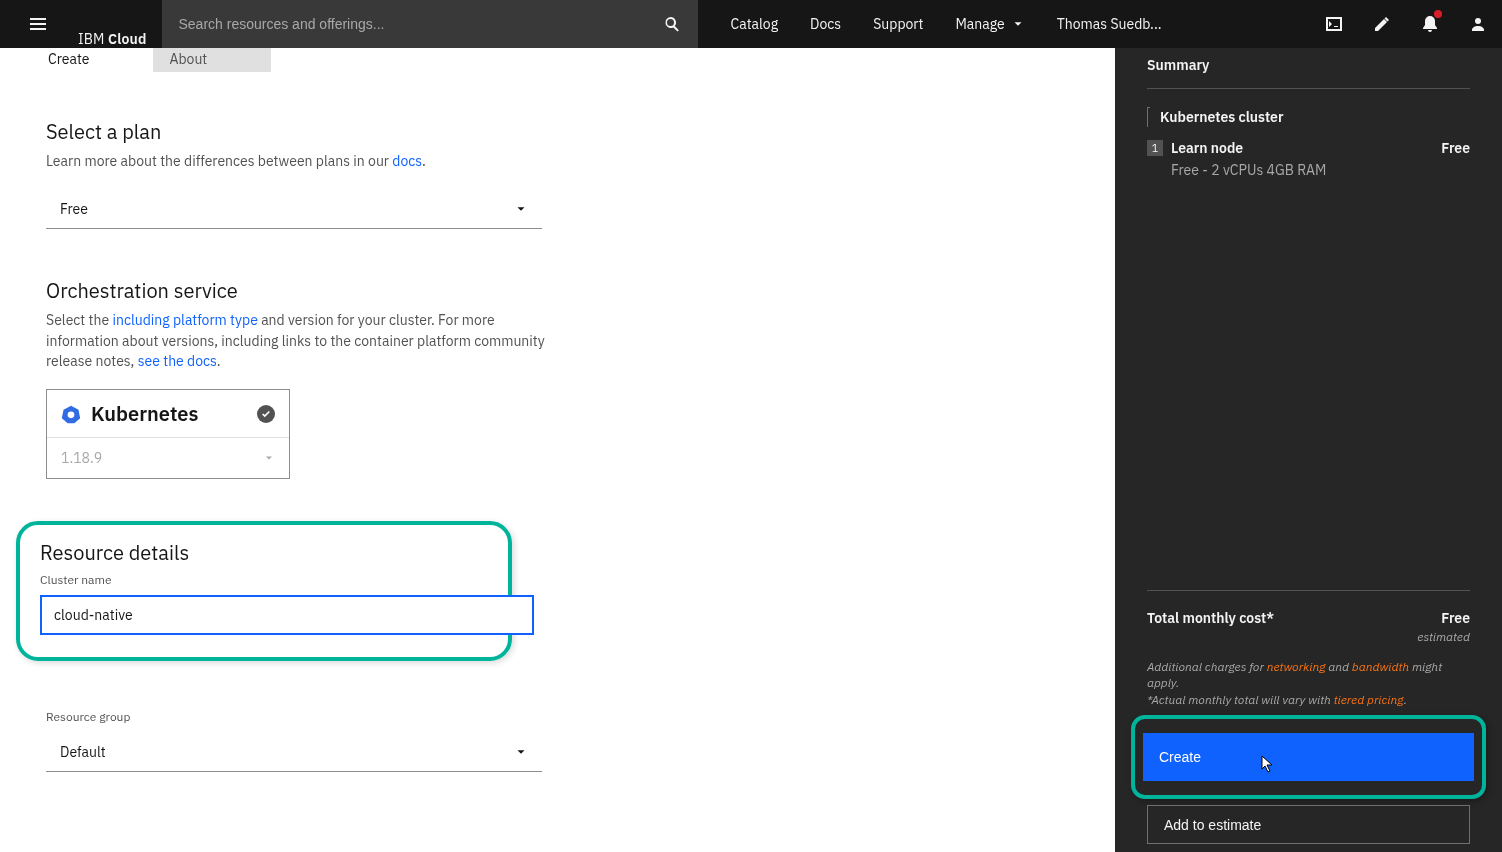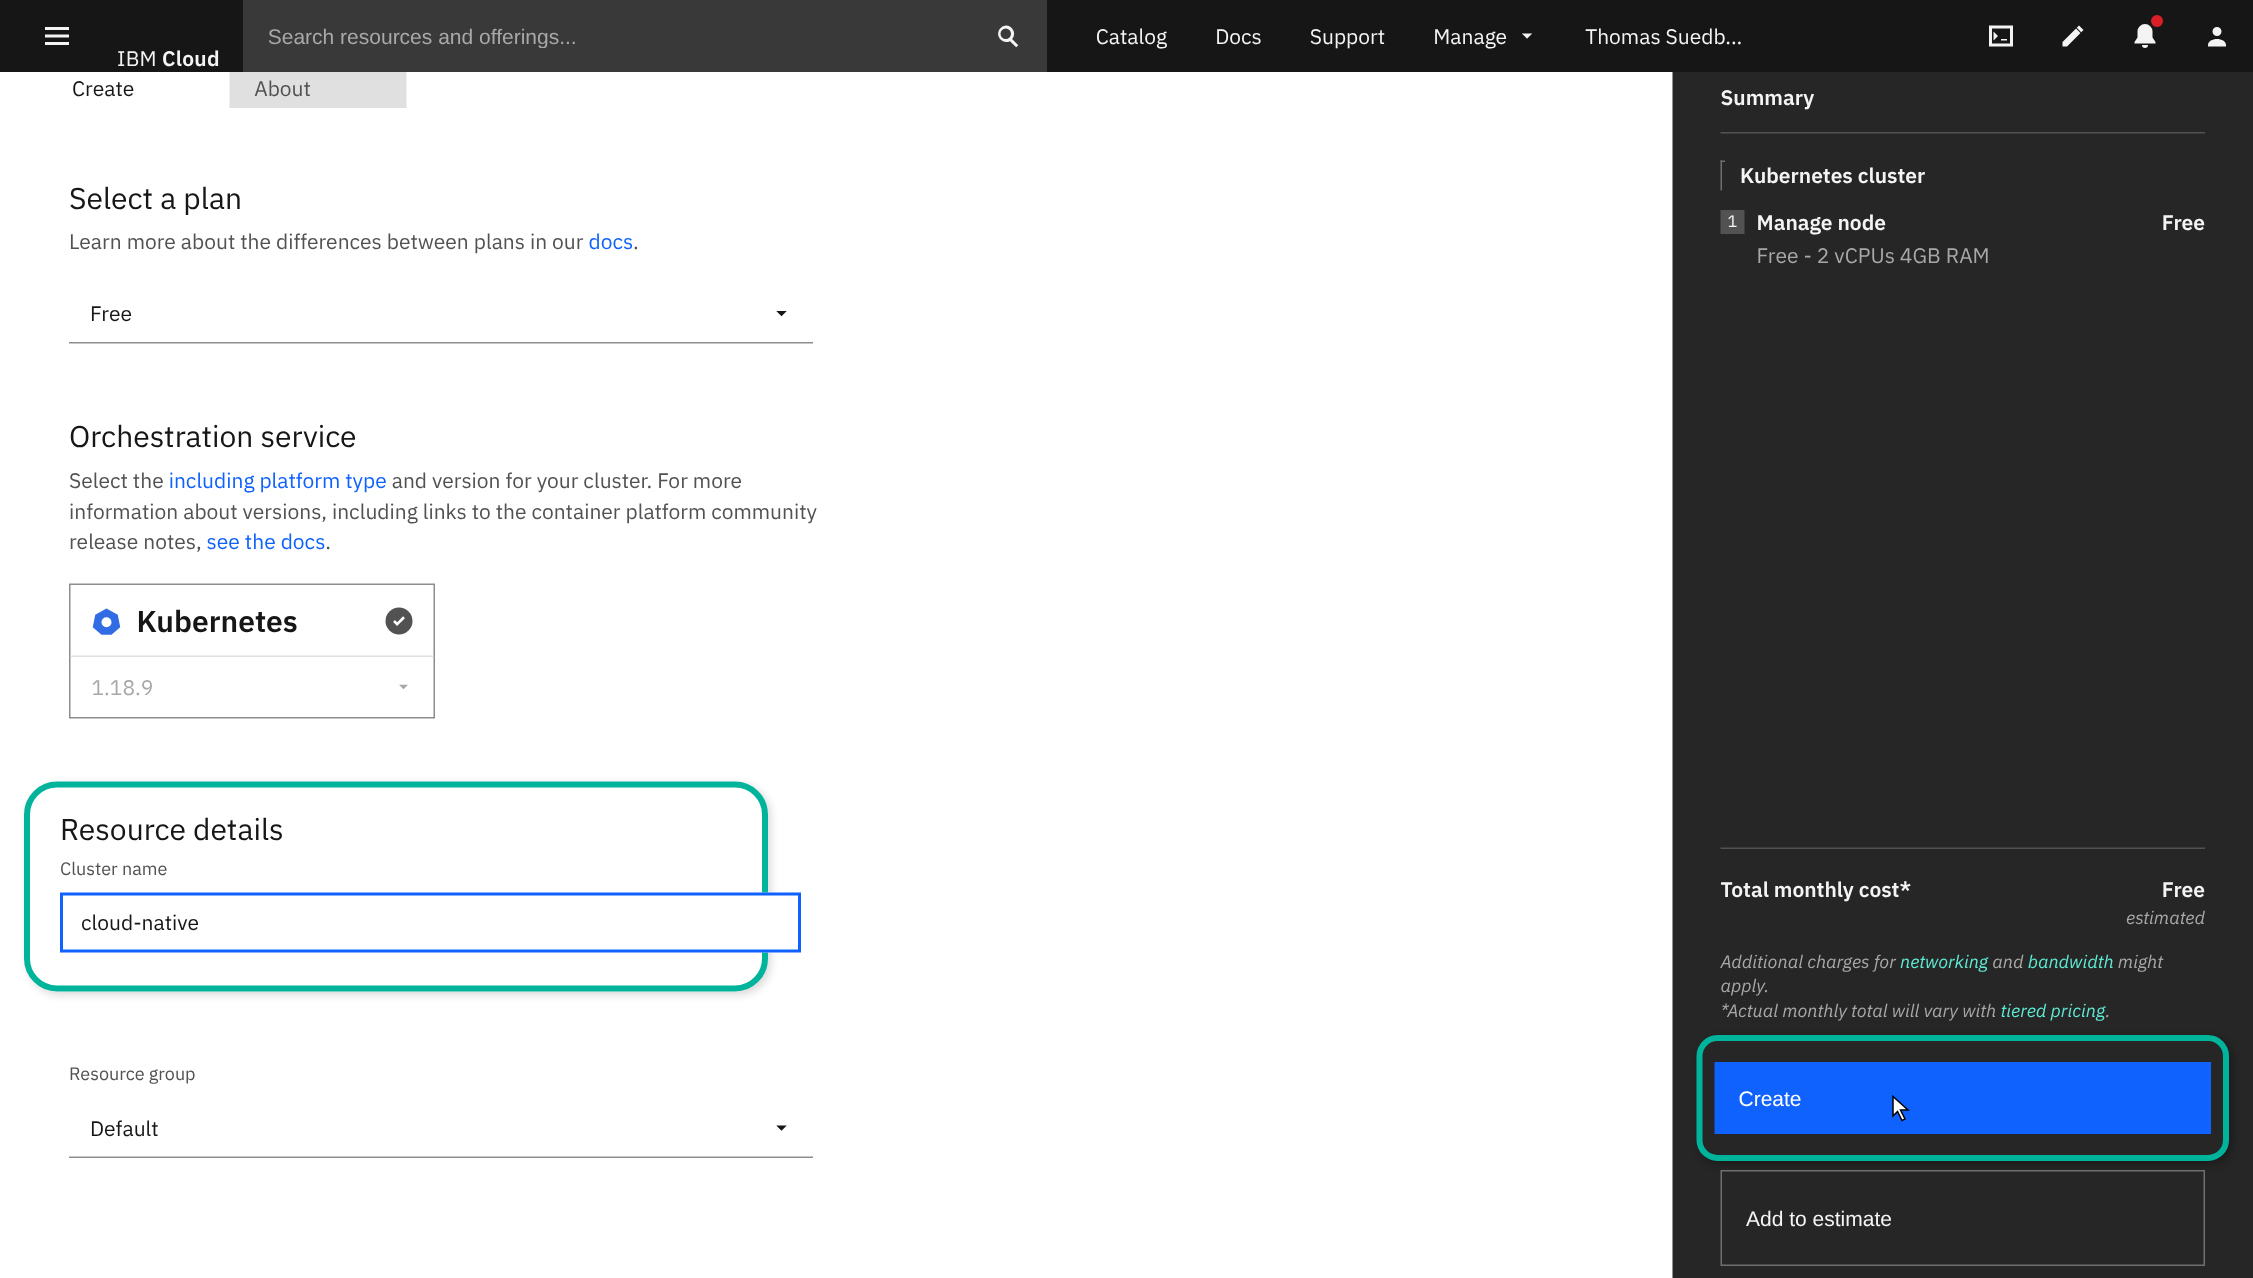--- a/index.html
+++ b/index.html
@@ -278,21 +278,21 @@
   .total-right { text-align: right; }
   .total-price { font-weight: 600; }
   .total-est { color: #a8a8a8; font-style: italic; font-size: 12px; }
   .fine-print {
     font-size: 12px;
     color: #a8a8a8;
     font-style: italic;
     margin-top: 14px;
     line-height: 1.4;
   }
-  .fine-print a { color: #5eead4; text-decoration: none; }
+  .fine-print a { color: #f97316; text-decoration: none; }
   .create-wrap {
     border: 4px solid #00b49c;
     border-radius: 14px;
     padding: 14px 8px;
     margin: 6px -16px 6px -16px;
     box-shadow: 2px 2px 6px rgba(0,0,0,0.3);
   }
   .create-btn {
     background: #0f62fe;
     color: #fff;
@@ -308,21 +308,21 @@
   .cursor-pointer {
     position: absolute;
     left: 118px; top: 22px;
     font-size: 16px;
     pointer-events: none;
   }
   .estimate-btn {
     background: transparent;
     border: 1px solid #6f6f6f;
     color: #f4f4f4;
-    height: 64px;
+    height: 39px;
     width: 100%;
     text-align: left;
     padding: 0 16px;
     font-size: 14px;
     cursor: pointer;
     margin-top: 0px;
   }
 </style>
 </head>
 <body>
@@ -444,21 +444,21 @@
   </div>
 
   <div class="sidebar">
     <div class="summary-title">Summary</div>
     <div class="cluster-row">
       <span class="cluster-line"></span>
       <span>Kubernetes cluster</span>
     </div>
     <div class="worker-row">
       <span class="count-box">1</span>
-      <span class="worker-label">Manage node</span>
+      <span class="worker-label">Learn node</span>
       <span class="worker-price">Free</span>
     </div>
     <div class="worker-desc">Free - 2 vCPUs 4GB RAM</div>
 
     <div class="sidebar-spacer"></div>
 
     <div class="total-row">
       <span class="total-label">Total monthly cost*</span>
       <span class="total-right">
         <span class="total-price">Free</span><br>

